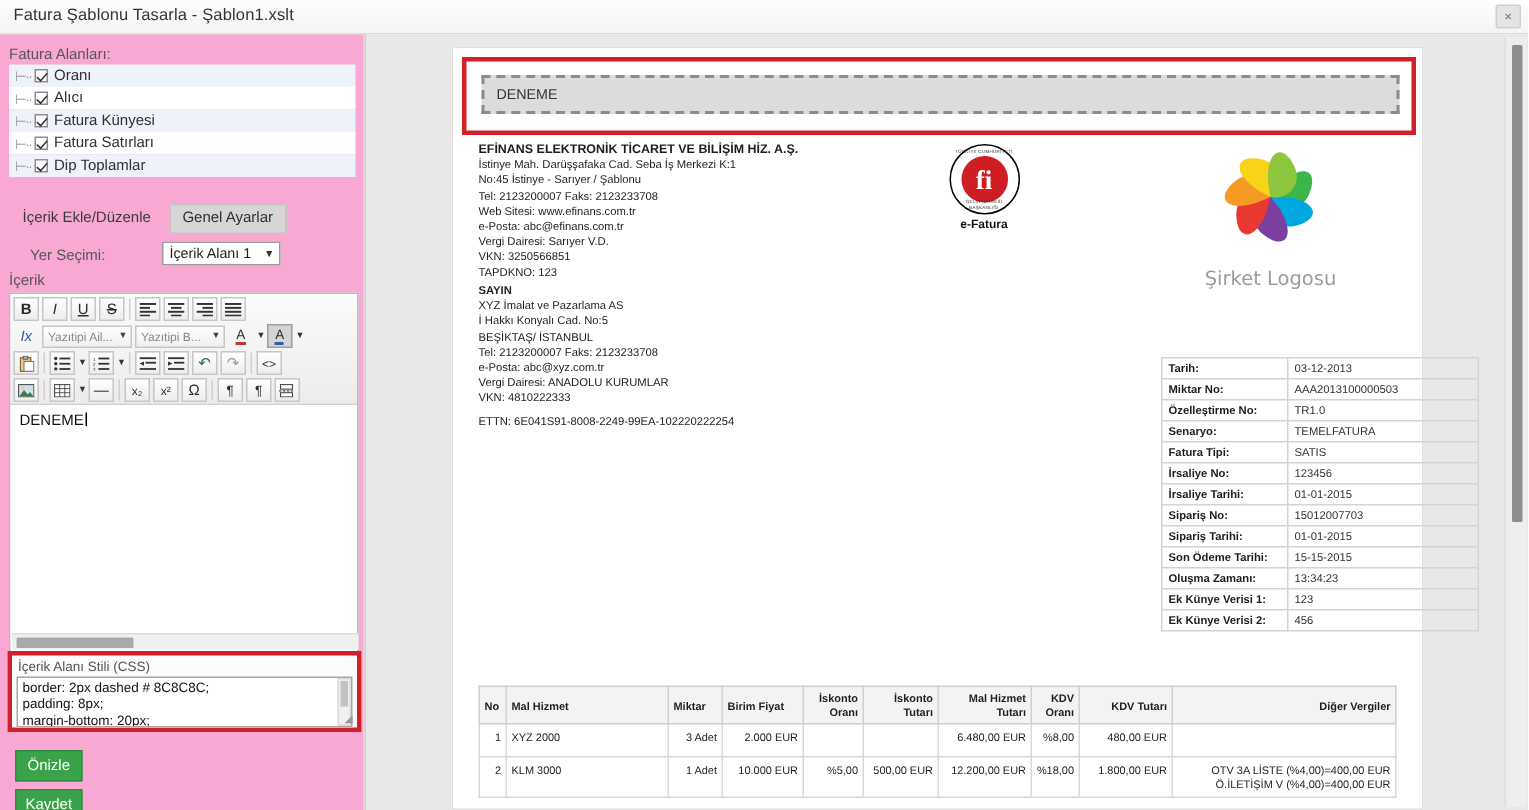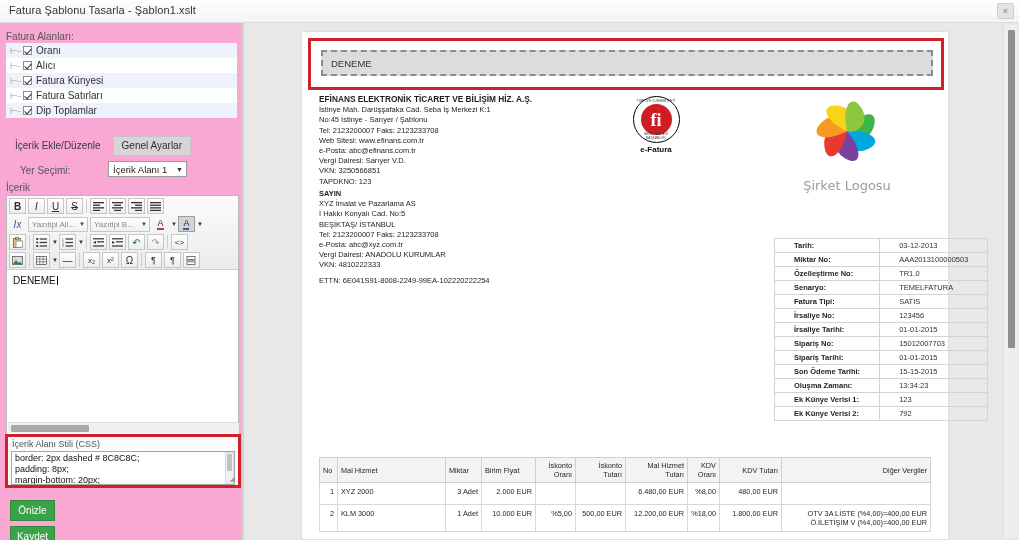--- a/index.html
+++ b/index.html
@@ -344,39 +344,39 @@
 
   
   .info-table {
     position: absolute; left: 472px; top: 144px;
     width: 212px;
     border-collapse: collapse;
     font-size: 7.5px;
   }
   .info-table td {
     border: 1px solid #d3d3d3;
-    padding: 2px 19px;
+    padding: 2px 4px;
     height: 13px;
     color: #1d1d1d;
   }
   .info-table td.k { font-weight: bold; width: 84px; white-space: nowrap; }
   .info-table td.v { color: #333; }
 
   
   .items-table {
     position: absolute; left: 17px; top: 363px;
     width: 612px;
     border-collapse: collapse;
     font-size: 7.3px;
   }
   .items-table th {
     border: 1px solid #d0d0d0;
     background: #f3f3f3;
     color: #1f1f1f;
-    font-weight: normal;
+    font-weight: bold;
     padding: 3px 3px;
     vertical-align: middle;
     height: 24px;
   }
   .items-table td {
     border: 1px solid #d8d8d8;
     padding: 4px 3px;
     color: #1f1f1f;
     height: 22px;
     vertical-align: top;
@@ -750,21 +750,21 @@
           <tr>
                 <td class="k">Oluşma Zamanı:</td>
                 <td class="v">13:34:23</td>
               </tr>
           <tr>
                 <td class="k">Ek Künye Verisi 1:</td>
                 <td class="v">123</td>
               </tr>
           <tr>
                 <td class="k">Ek Künye Verisi 2:</td>
-                <td class="v">792</td>
+                <td class="v">456</td>
               </tr>
         </tbody>
           </table>
 
         <table class="items-table">
           <thead>
             <tr>
               <th style="width:18px;" class="ta-l">No</th>
               <th style="width:108px;" class="ta-l">Mal Hizmet</th>
               <th style="width:36px;" class="ta-l">Miktar</th>

